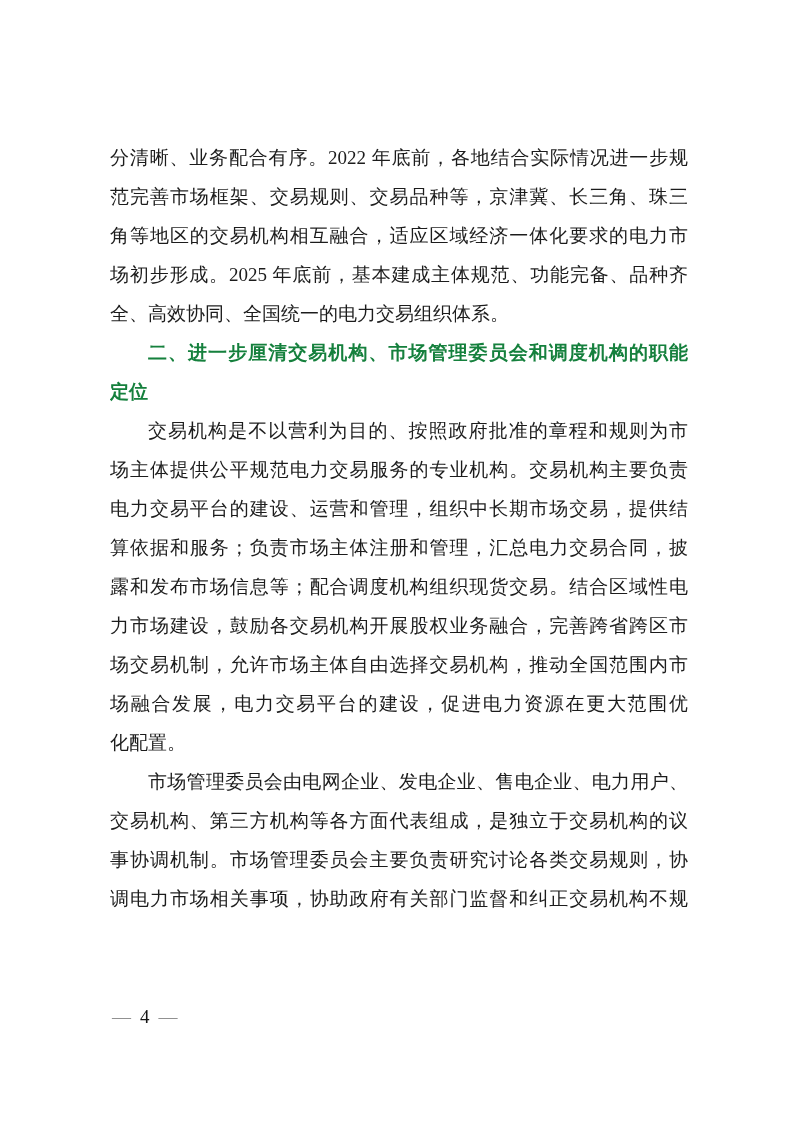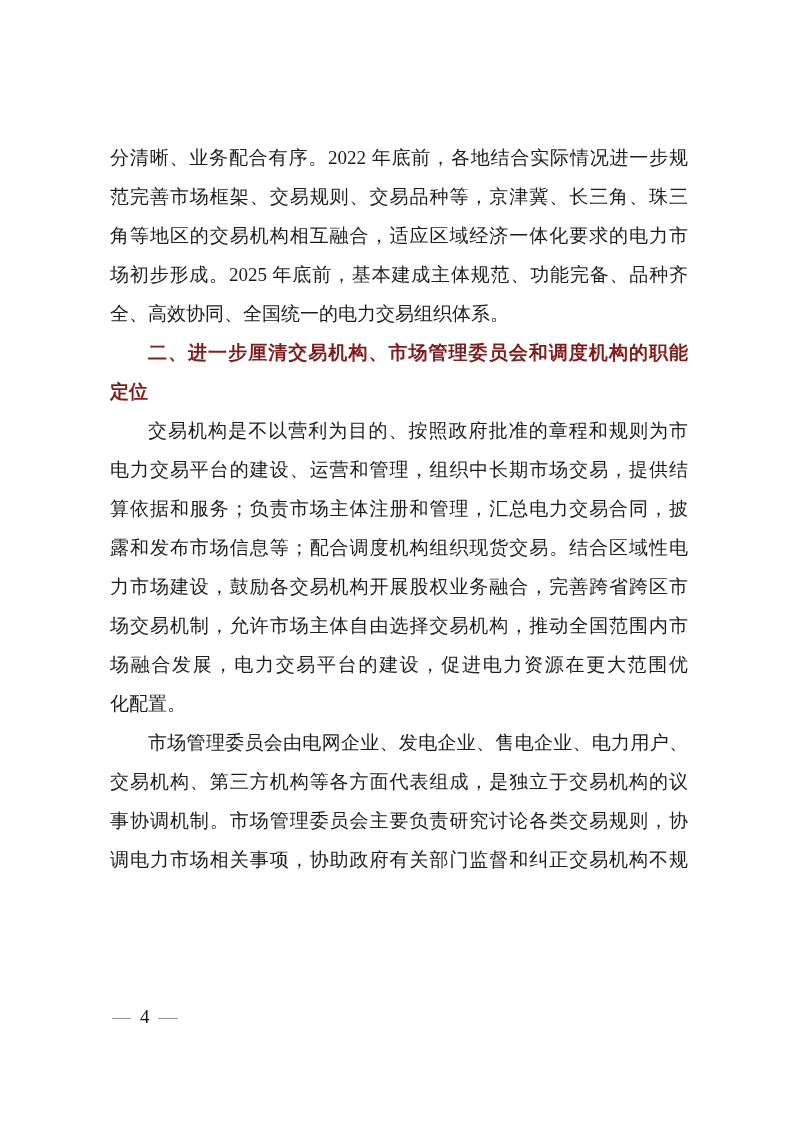--- a/index.html
+++ b/index.html
@@ -33,21 +33,21 @@
   .line.last {
     text-align: left;
     text-align-last: left;
   }
   .line.indent {
     text-indent: 38px;
   }
   .line.heading {
     font-family: "Liberation Sans", "DejaVu Sans", sans-serif;
     font-weight: 700;
-    color: #7f1d1d;
+    color: #15803d;
   }
   .footer {
     position: absolute;
     left: 112px;
     top: 1001px;
     font-size: 19px;
     line-height: 32px;
     letter-spacing: 2px;
   }
   .footer .dash {
@@ -68,20 +68,21 @@
     <div class="line">分清晰、业务配合有序。2022 年底前，各地结合实际情况进一步规</div>
     <div class="line">范完善市场框架、交易规则、交易品种等，京津冀、长三角、珠三</div>
     <div class="line">角等地区的交易机构相互融合，适应区域经济一体化要求的电力市</div>
     <div class="line">场初步形成。2025 年底前，基本建成主体规范、功能完备、品种齐</div>
     <div class="line last">全、高效协同、全国统一的电力交易组织体系。</div>
 
     <div class="line heading indent">二、进一步厘清交易机构、市场管理委员会和调度机构的职能</div>
     <div class="line heading last">定位</div>
 
     <div class="line indent">交易机构是不以营利为目的、按照政府批准的章程和规则为市</div>
+    <div class="line">场主体提供公平规范电力交易服务的专业机构。交易机构主要负责</div>
     <div class="line">电力交易平台的建设、运营和管理，组织中长期市场交易，提供结</div>
     <div class="line">算依据和服务；负责市场主体注册和管理，汇总电力交易合同，披</div>
     <div class="line">露和发布市场信息等；配合调度机构组织现货交易。结合区域性电</div>
     <div class="line">力市场建设，鼓励各交易机构开展股权业务融合，完善跨省跨区市</div>
     <div class="line">场交易机制，允许市场主体自由选择交易机构，推动全国范围内市</div>
     <div class="line">场融合发展，电力交易平台的建设，促进电力资源在更大范围优</div>
     <div class="line last">化配置。</div>
 
     <div class="line indent">市场管理委员会由电网企业、发电企业、售电企业、电力用户、</div>
     <div class="line">交易机构、第三方机构等各方面代表组成，是独立于交易机构的议</div>

